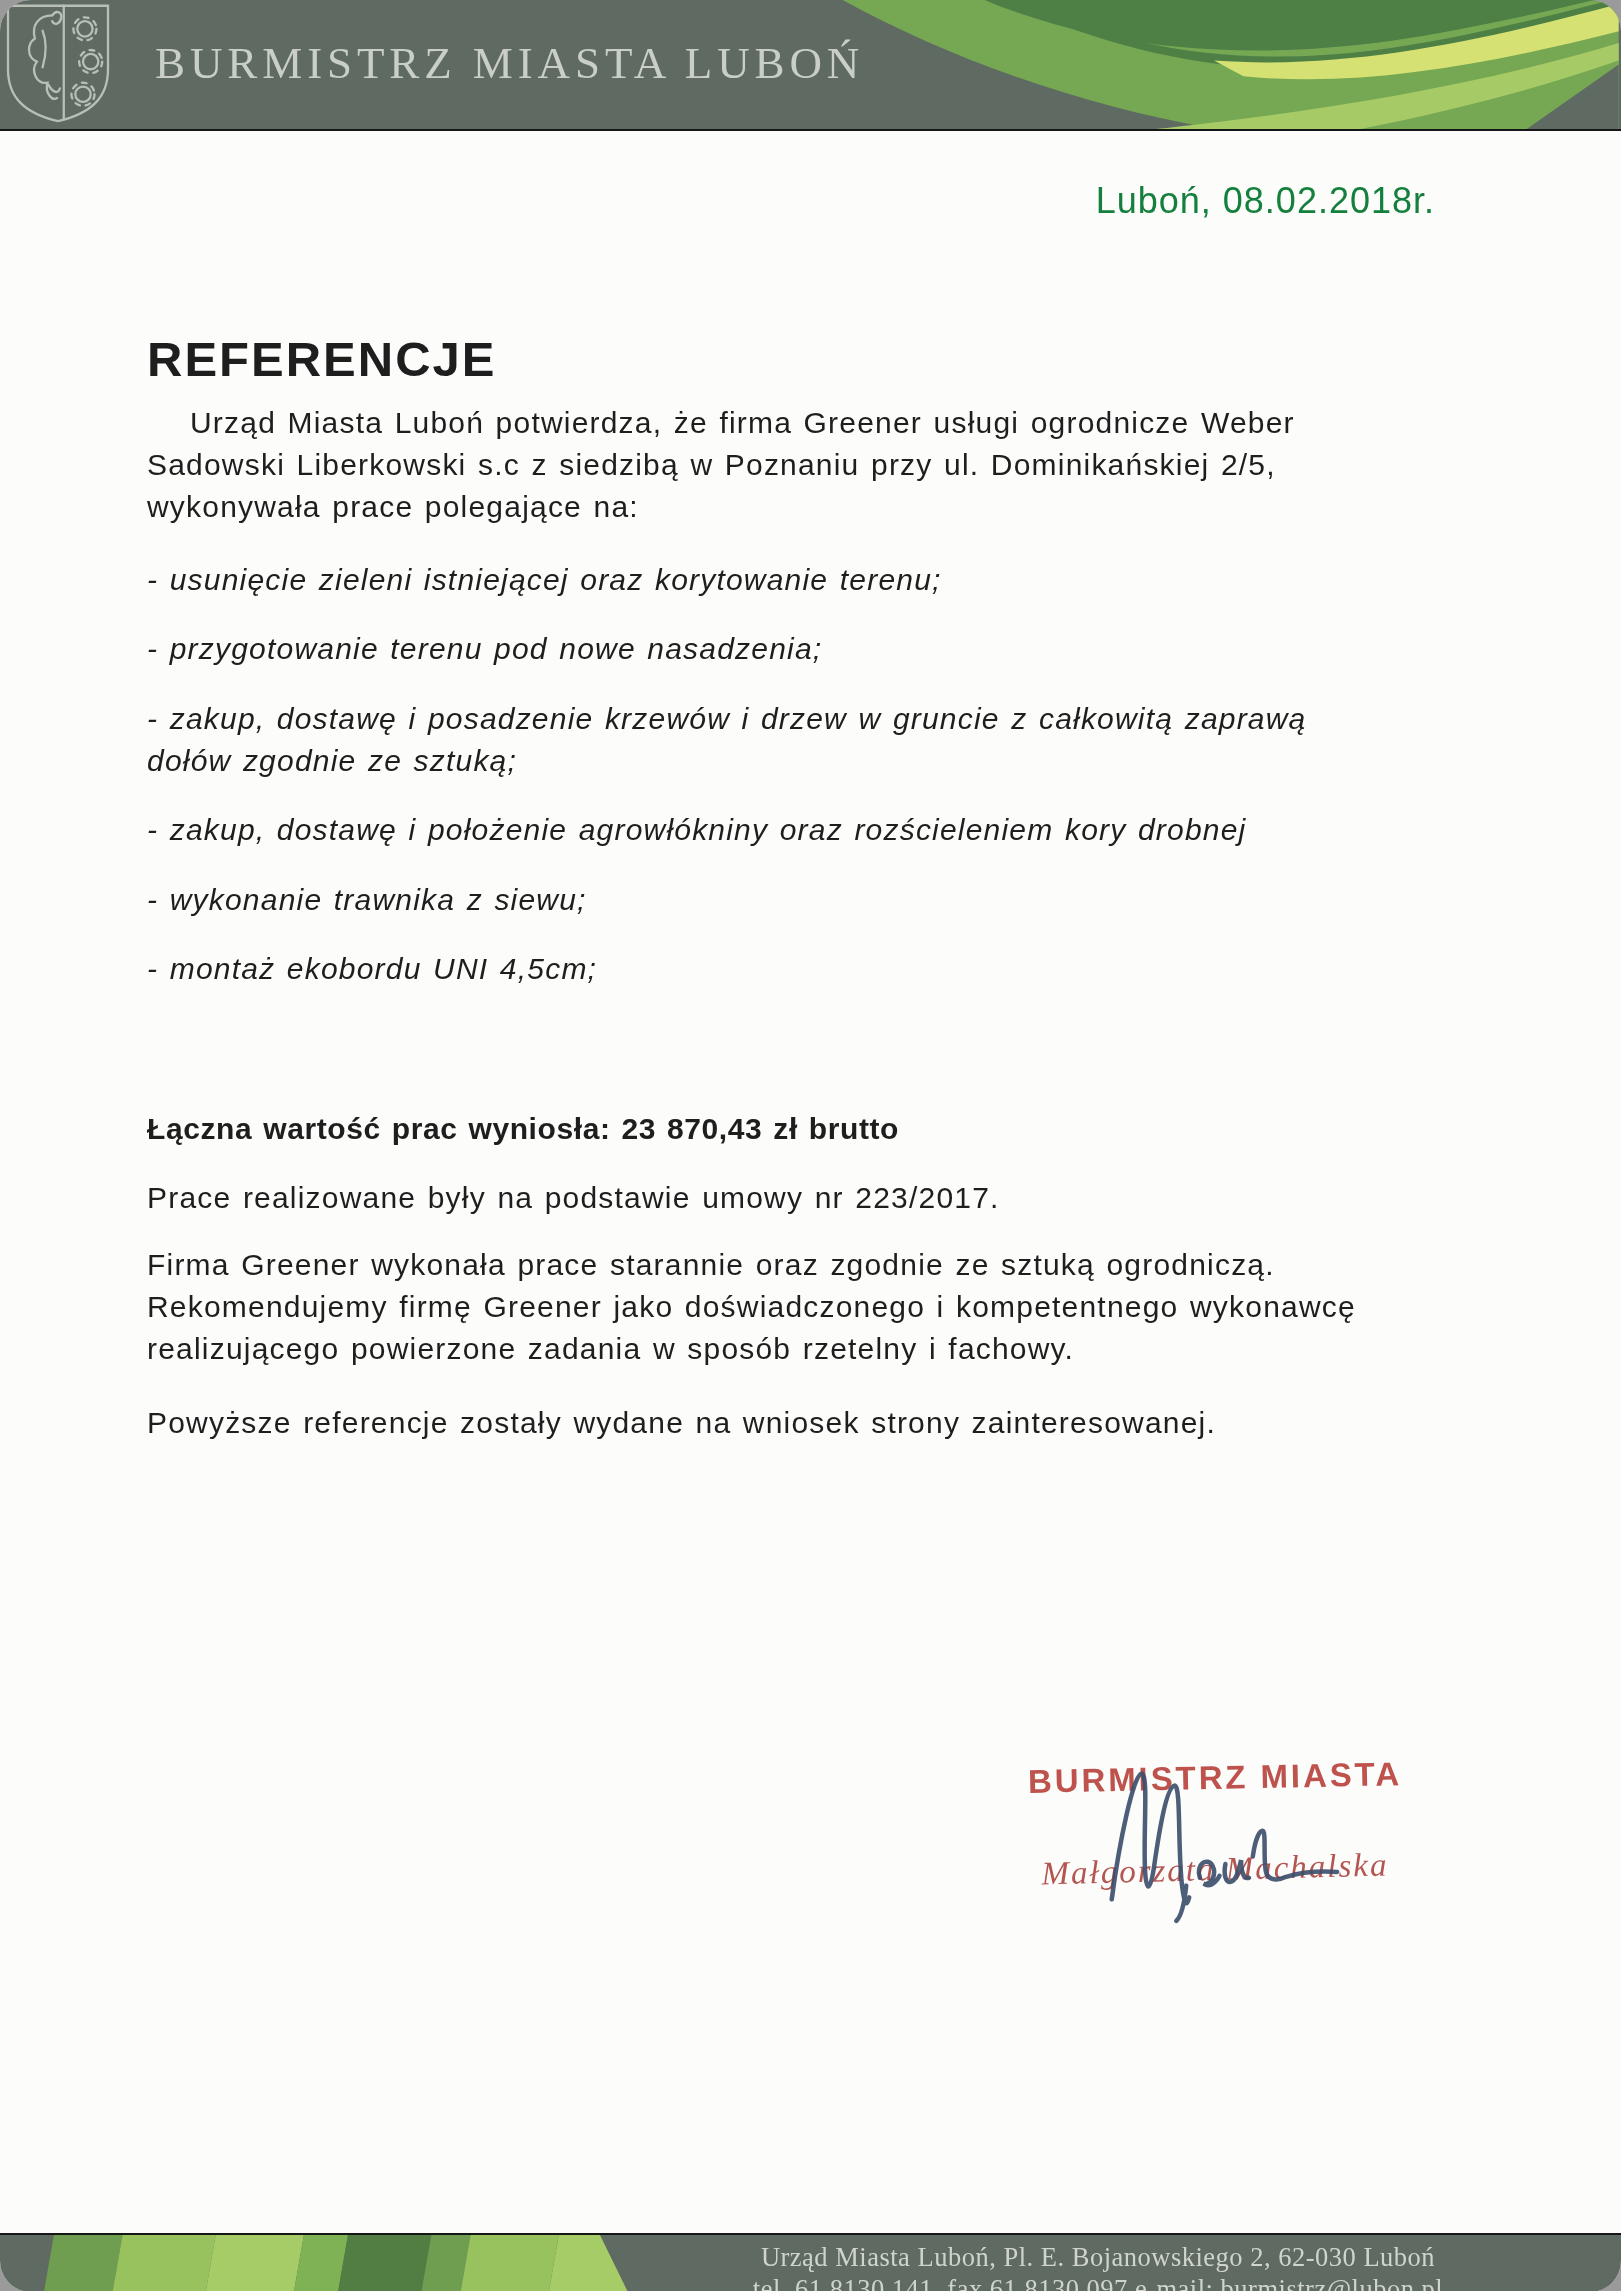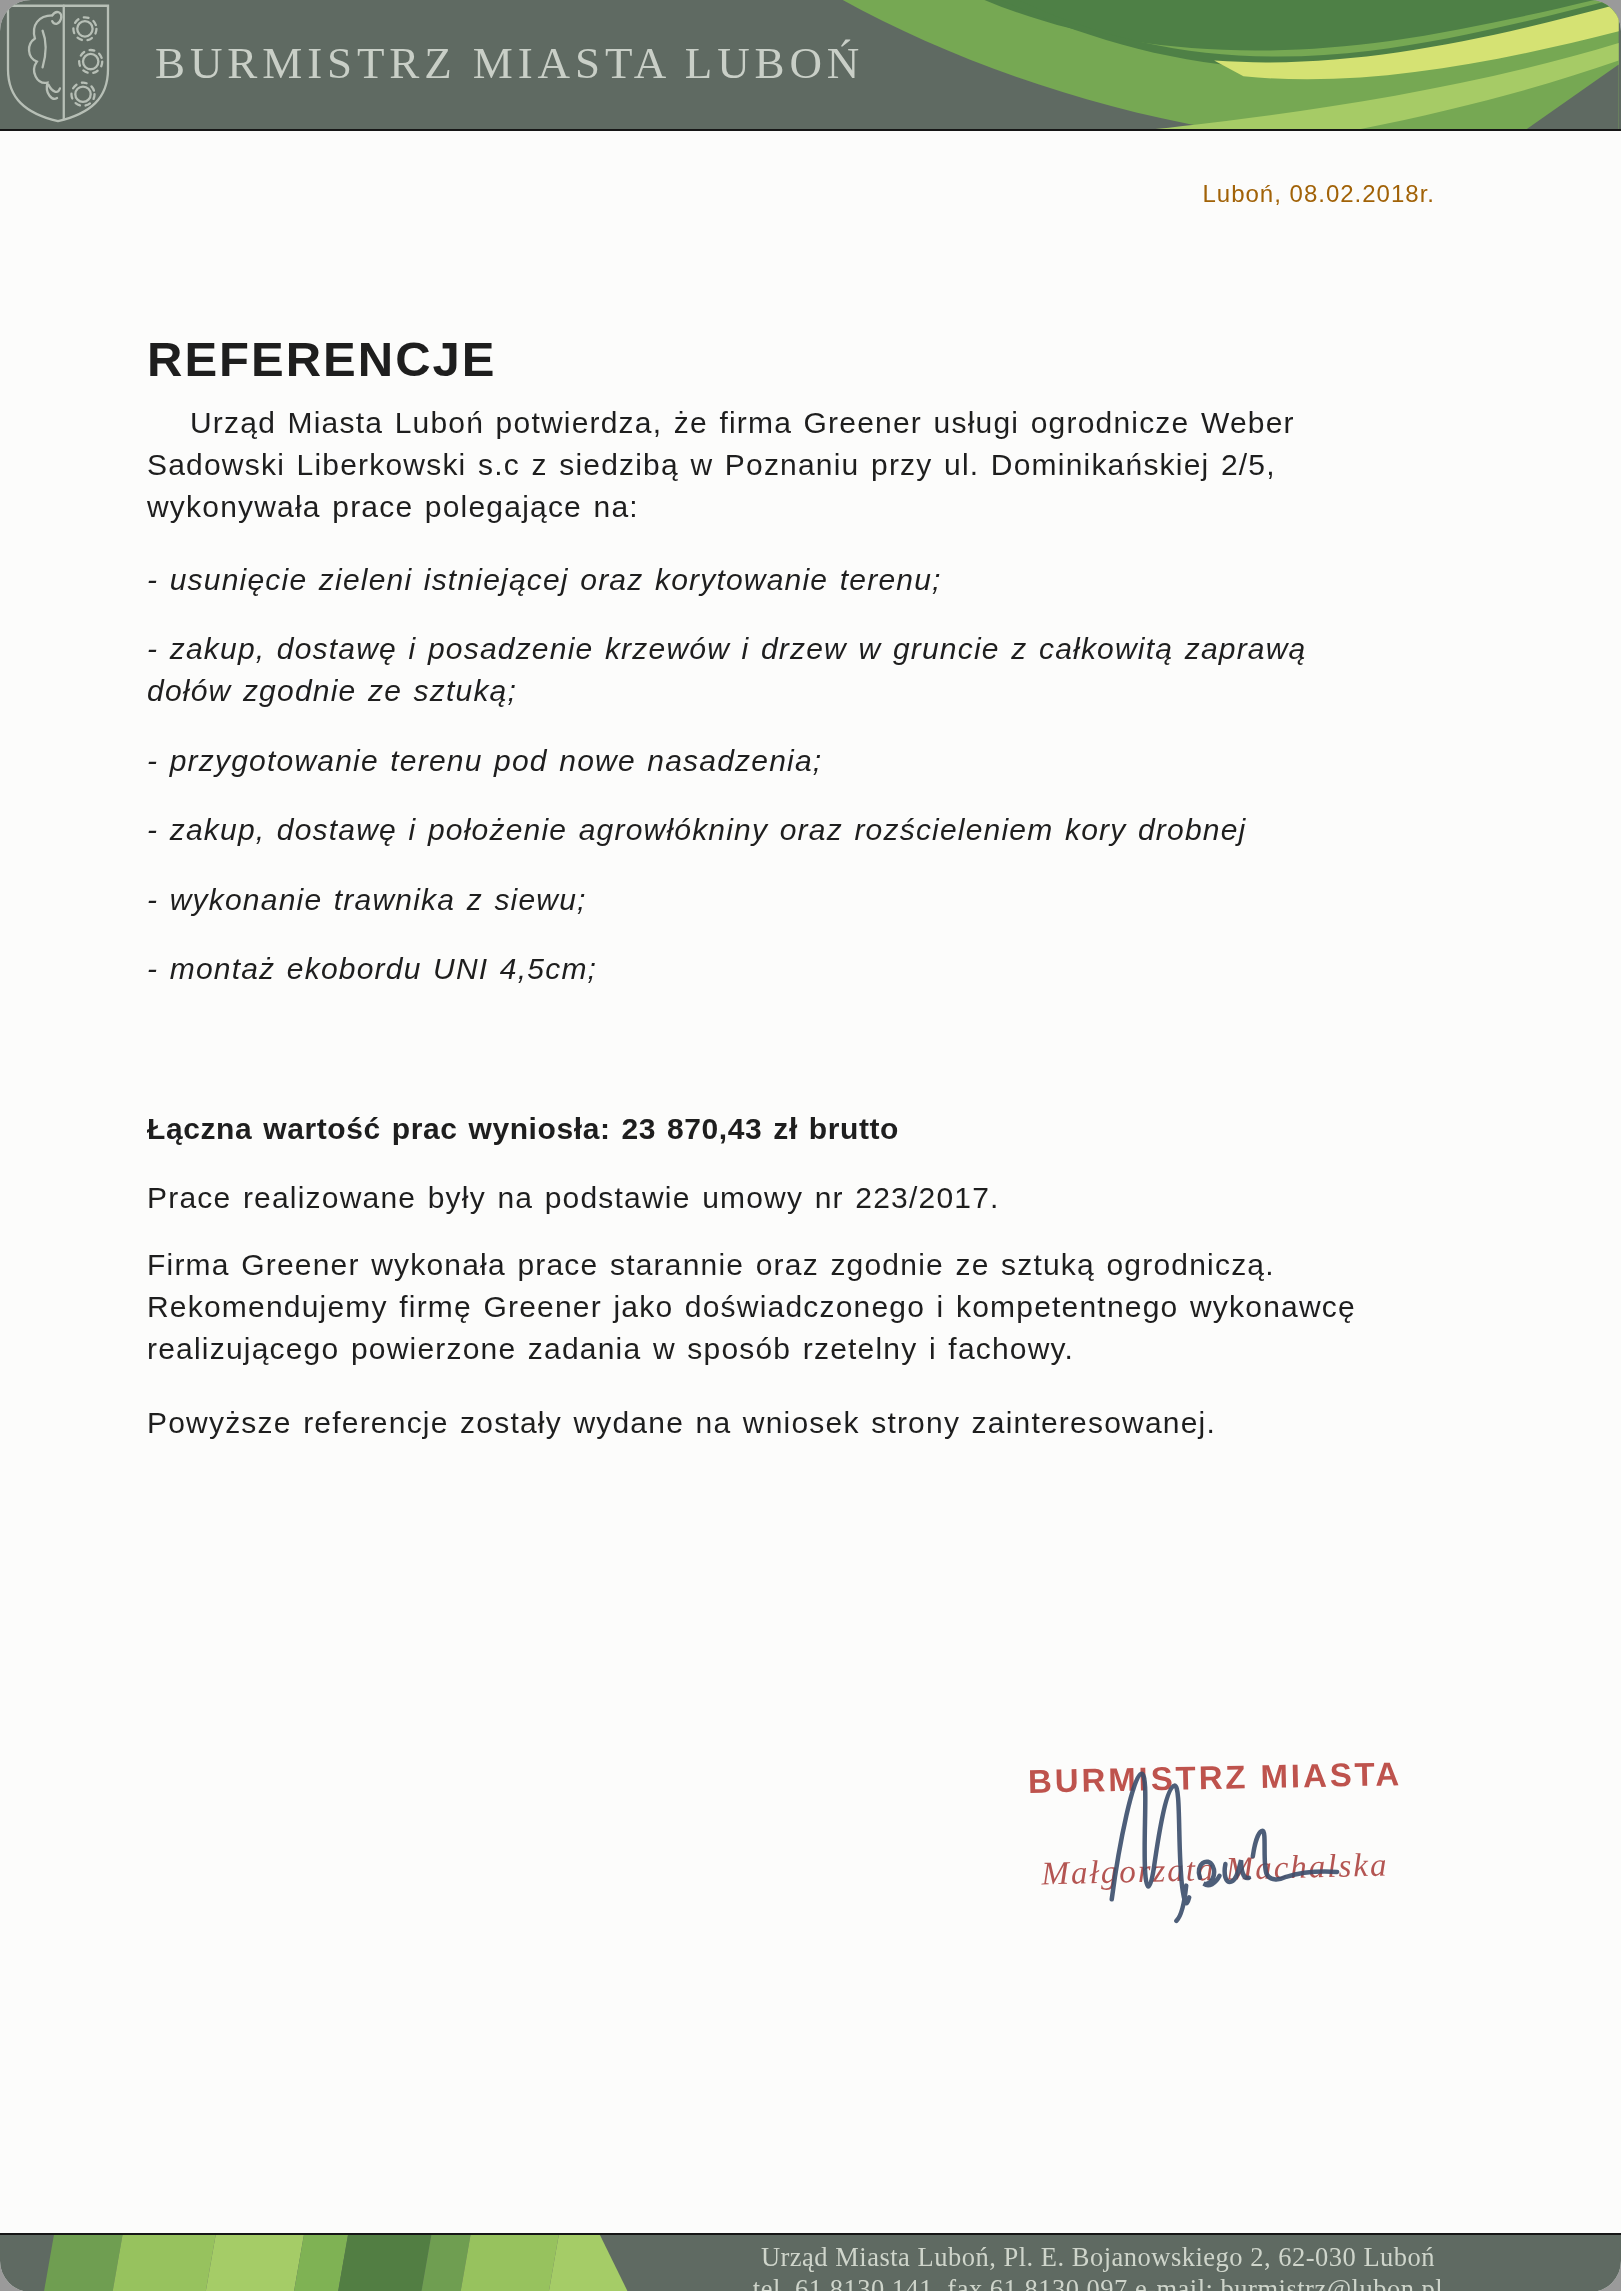--- a/index.html
+++ b/index.html
@@ -16,21 +16,21 @@
   .band svg{position:absolute;left:0;top:0;}
   .header-title{
     position:absolute;left:155px;top:37px;
     font-family:"Liberation Serif",serif;font-size:45px;
     letter-spacing:4.9px;color:#c9cfc7;white-space:nowrap;
   }
   .crest{position:absolute;left:23.5px;top:2px;}
   
   .date-line{
     position:absolute;top:180px;right:186px;
-    font-size:24px;letter-spacing:1px;color:#a16207;text-align:right;
+    font-size:36px;letter-spacing:1px;color:#15803d;text-align:right;
   }
   .doc-title{
     position:absolute;top:331px;left:147px;width:1245px;
     text-align:left;font-weight:bold;font-size:49px;letter-spacing:2px;
   }
   .body-block{
     position:absolute;top:402px;left:147px;width:1245px;
     font-size:30px;line-height:42px;letter-spacing:1.2px;word-spacing:2px;
   }
   .body-block p{margin:0;}
@@ -96,22 +96,22 @@
     <div class="header-title">BURMISTRZ MIASTA LUBOŃ</div>
   </div>
 
   <div class="date-line">Luboń, 08.02.2018r.</div>
 
   <div class="doc-title">REFERENCJE</div>
 
   <div class="body-block">
     <p class="indent mb32">Urząd Miasta Luboń potwierdza, że firma Greener usługi ogrodnicze Weber Sadowski Liberkowski s.c z siedzibą w Poznaniu przy ul. Dominikańskiej 2/5, wykonywała prace polegające na:</p>
     <p class="it mb28">- usunięcie zieleni istniejącej oraz korytowanie terenu;</p>
+    <p class="it mb28">- przygotowanie terenu pod nowe nasadzenia;</p>
     <p class="it mb28">- zakup, dostawę i posadzenie krzewów i drzew w gruncie z całkowitą zaprawą dołów zgodnie ze sztuką;</p>
-    <p class="it mb28">- przygotowanie terenu pod nowe nasadzenia;</p>
     <p class="it mb28">- zakup, dostawę i położenie agrowłókniny oraz rozścieleniem kory drobnej</p>
     <p class="it mb28">- wykonanie trawnika z siewu;</p>
     <p class="it mb120">- montaż ekobordu UNI 4,5cm;</p>
     <p class="bold mb28">Łączna wartość prac wyniosła: 23 870,43 zł brutto</p>
     <p class="mb25">Prace realizowane były na podstawie umowy nr 223/2017.</p>
     <p class="mb33">Firma Greener wykonała prace starannie oraz zgodnie ze sztuką ogrodniczą. Rekomendujemy firmę Greener jako doświadczonego i kompetentnego wykonawcę realizującego powierzone zadania w sposób rzetelny i fachowy.</p>
     <p>Powyższe referencje zostały wydane na wniosek strony zainteresowanej.</p>
   </div>
 
   <div class="stamp-office">BURMISTRZ MIASTA</div>

